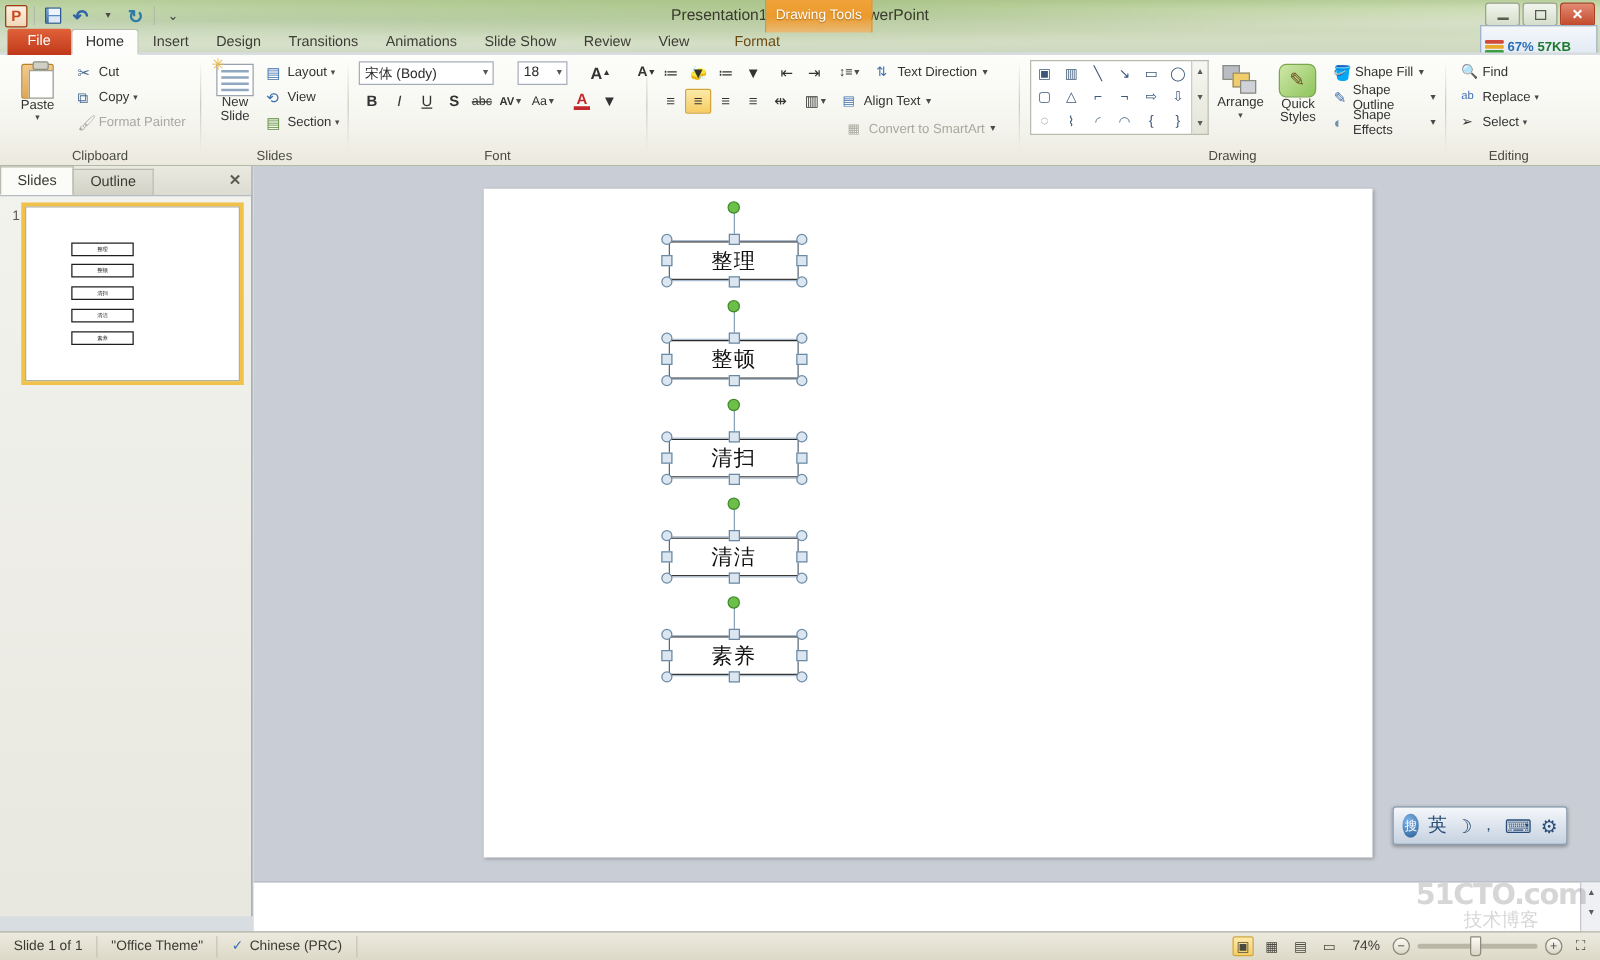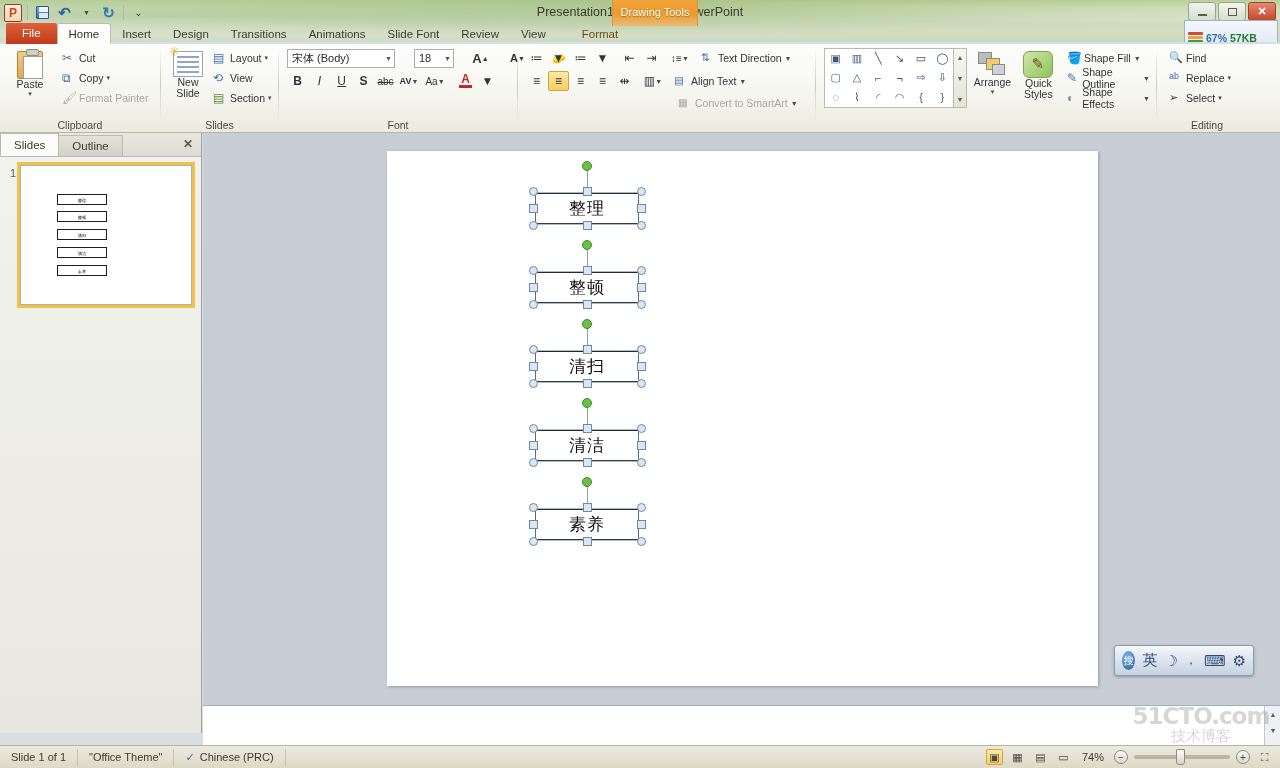--- a/index.html
+++ b/index.html
@@ -281,21 +281,21 @@
   </div>
 </div>
 
 <div class="tabs">
   <div class="tab file">File</div>
   <div class="tab active">Home</div>
   <div class="tab">Insert</div>
   <div class="tab">Design</div>
   <div class="tab">Transitions</div>
   <div class="tab">Animations</div>
-  <div class="tab">Slide Font</div>
+  <div class="tab">Slide Show</div>
   <div class="tab">Review</div>
   <div class="tab">View</div>
   <div class="tab ctx" style="margin-left:14px;">Format</div>
 </div>
 
 <div class="ribbon">
 
   <div class="grp" style="width:160px;">
     <div class="grp-body">
       <div class="bigbtn">
@@ -491,20 +491,21 @@
           <span>Shape Outline</span>
           <span class="tri">▼</span>
         </div>
         <div class="smrow">
           <span class="i i14" style="color:#6f8fae;font-size:12px;">◐</span>
           <span>Shape Effects</span>
           <span class="tri">▼</span>
         </div>
       </div>
     </div>
+    <div class="grp-name">Drawing</div>
   </div>
   <div class="grp-div"></div>
 
   <div class="grp" style="width:100px;">
     <div class="grp-body">
       <div class="col" style="padding-left:6px;">
         <div class="smrow">
           <span class="i i14" style="color:#3c6fae;font-size:11px;">🔍</span>
           <span>Find</span>
         </div>

